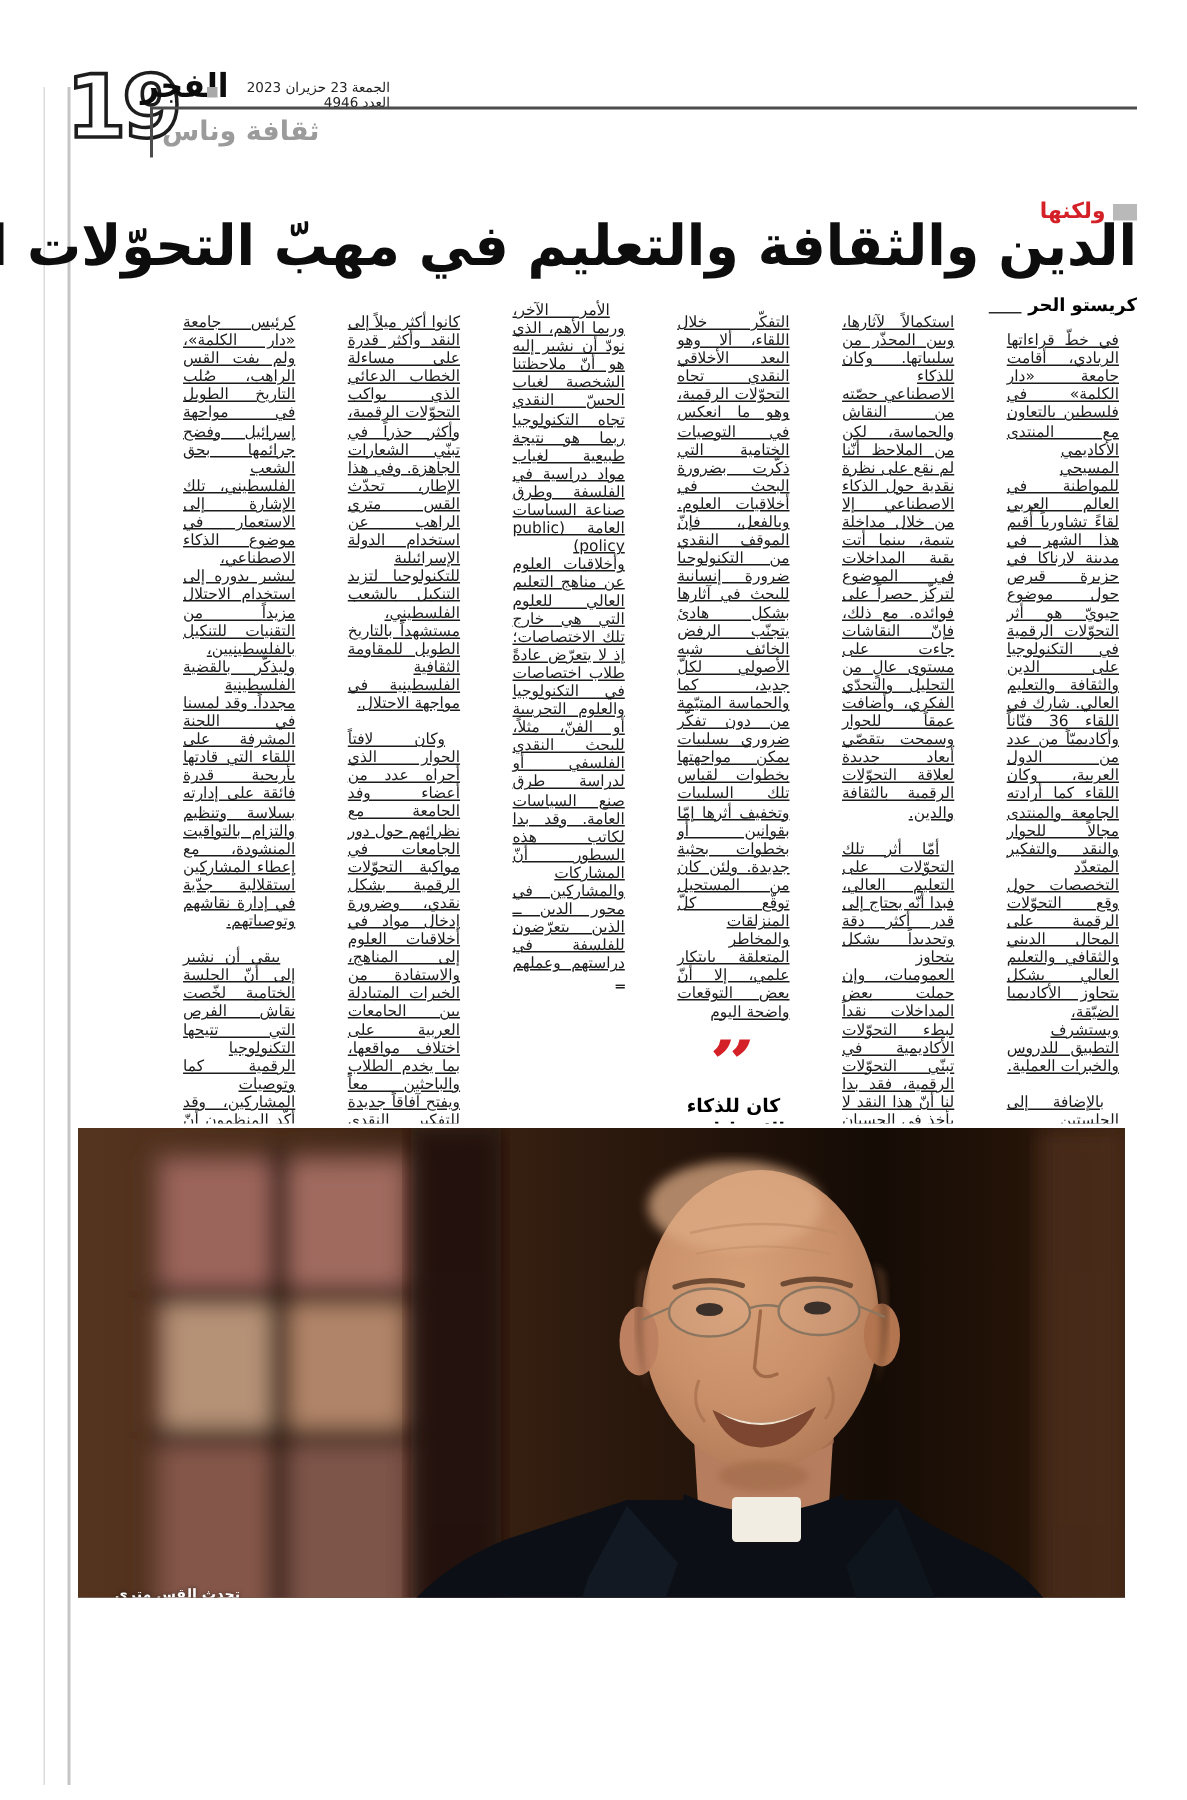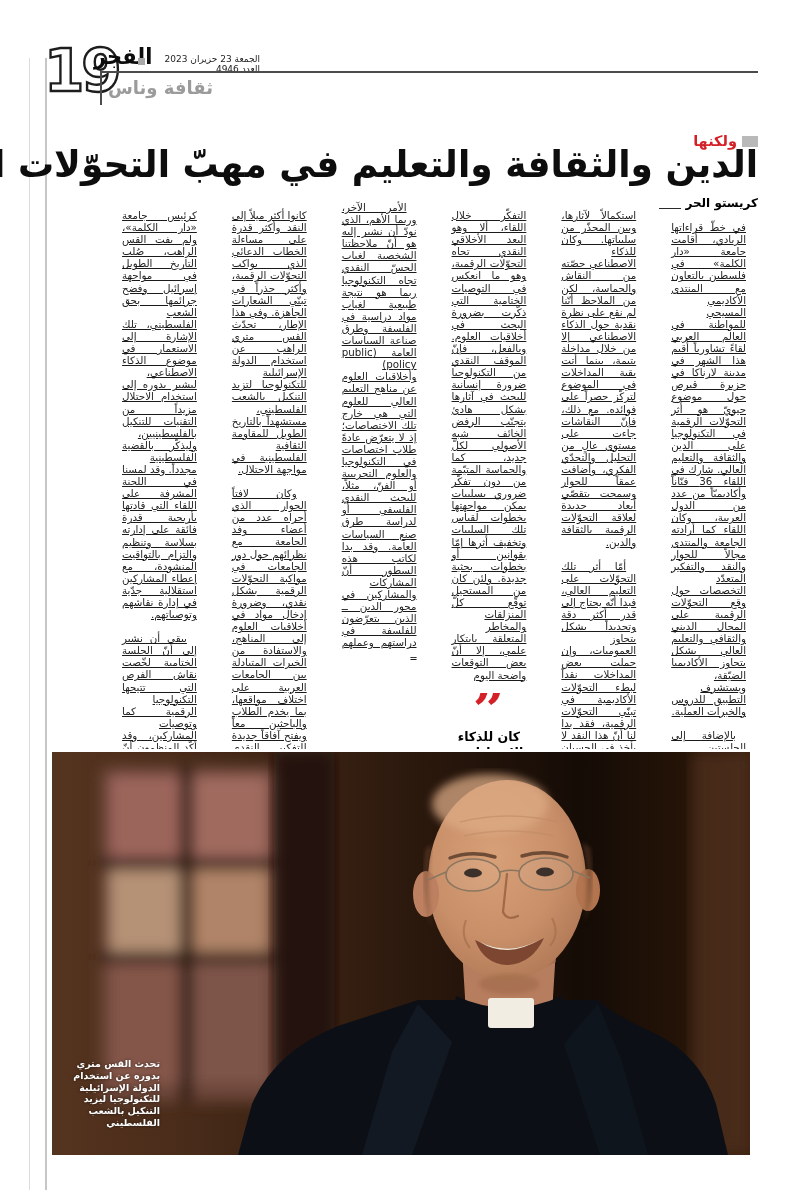--- a/index.html
+++ b/index.html
@@ -47,21 +47,21 @@
   .col p.gap{margin-top:4px;}
   .byline{display:flex;align-items:flex-end;gap:5px;margin-bottom:8px;direction:rtl;}
   .byline-name{font-size:12px;font-weight:bold;color:#000;white-space:nowrap;}
   .byline-rule{flex:1;height:1.4px;background:#2a2a2a;}
   
   .pullquote{margin:4px 0 6px;text-align:center;}
   .pq-mark{font-size:56px;font-weight:bold;color:#d42127;line-height:0.62;height:36px;overflow:hidden;font-family:"DejaVu Serif",serif;}
   .pq-text{font-size:12.5px;line-height:16px;font-weight:bold;color:#000;margin:0 0 10px;direction:rtl;}
   
   .photo{
-    left:52px;top:752px;width:698px;height:403px;overflow:hidden;background:#20130b;
+    left:52px;top:752px;width:698px;height:313px;overflow:hidden;background:#20130b;
   }
   .photo svg{display:block;}
   .caption{
     left:8px;top:306px;width:100px;color:#ffffff;
     font-size:9.5px;font-weight:bold;line-height:11.8px;
     direction:rtl;text-align:right;position:absolute;
     text-shadow:0 0 3px rgba(0,0,0,.6);
   }
 </style>
 </head>

